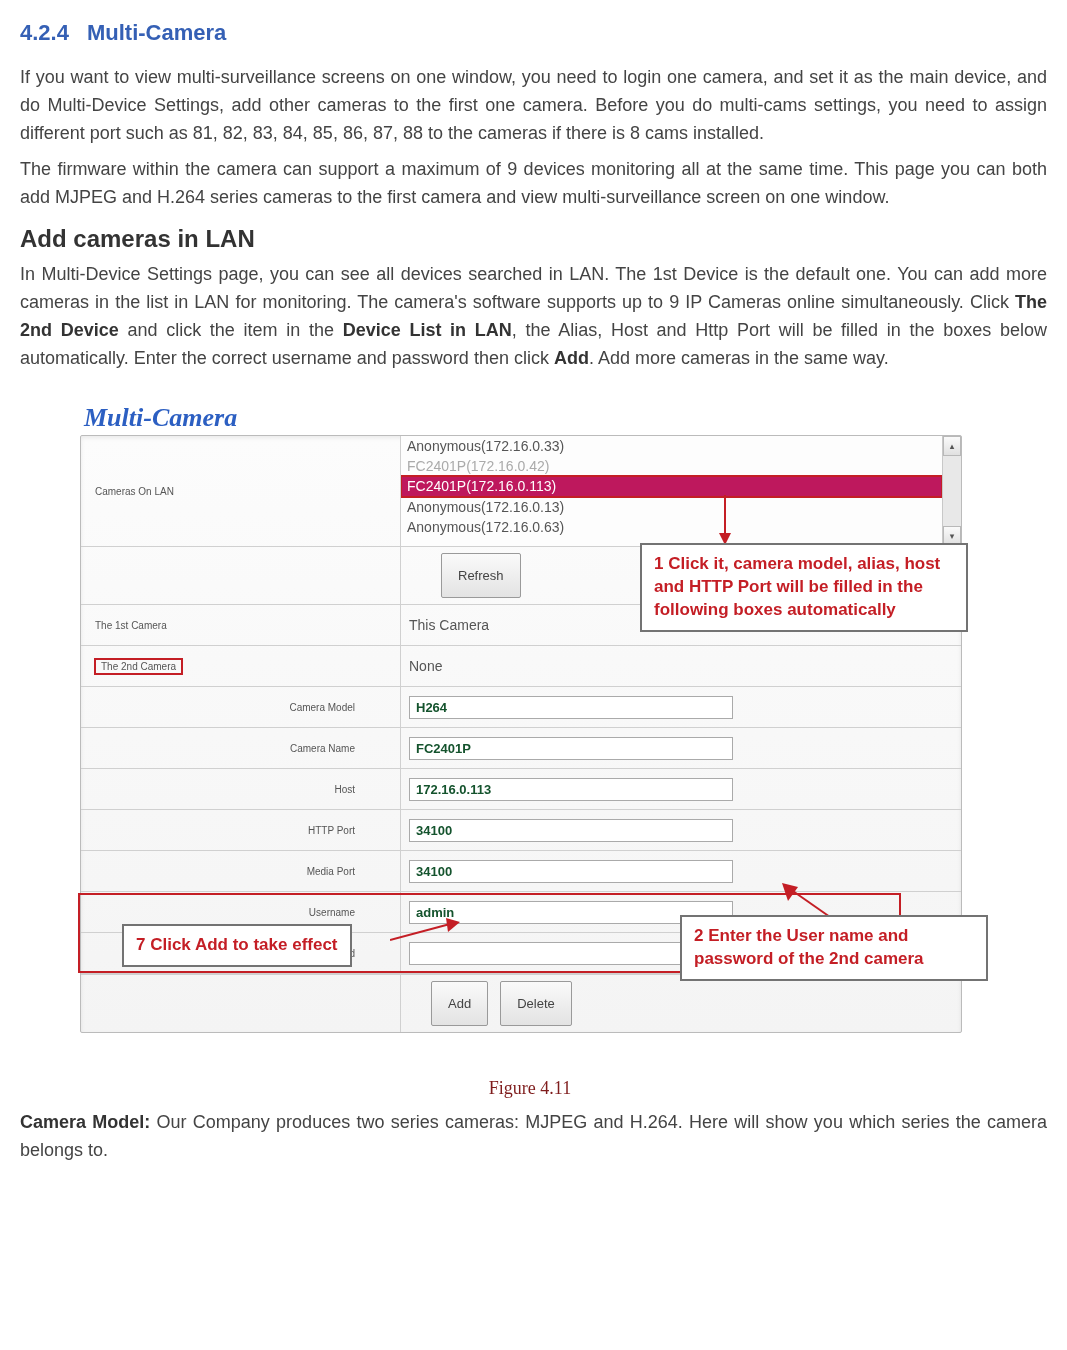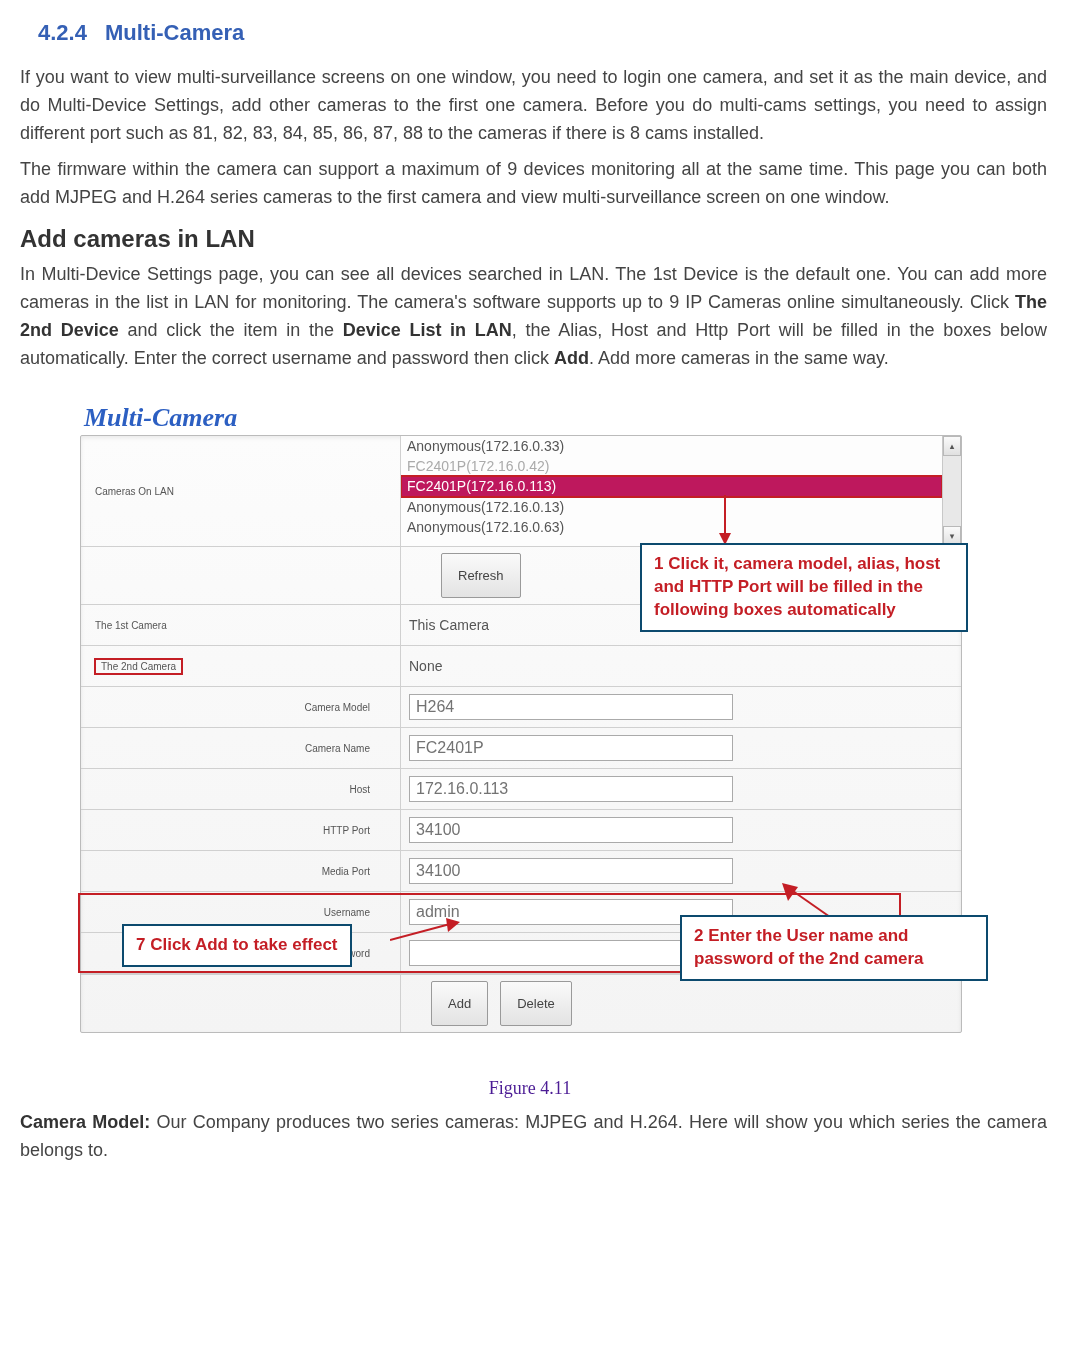--- a/index.html
+++ b/index.html
@@ -10,21 +10,21 @@
     box-sizing: border-box;
     color: #444;
     background: #fff;
   }
   .section-heading {
     color: #3560b5;
     font-size: 22px;
     font-weight: bold;
     margin-bottom: 18px;
   }
-  .section-heading .num { margin-right: 18px; margin-left: 18px; }
+  .section-heading .num { margin-right: 18px; }
   p.body {
     font-size: 18px;
     line-height: 1.55;
     margin: 0 0 8px 0;
     text-align: justify;
   }
   h2.subhead {
     color: #333;
     font-size: 24px;
     font-weight: bold;
@@ -73,21 +73,21 @@
     box-sizing: border-box;
   }
   .cell-right {
     flex: 1;
     padding: 6px 8px;
     font-size: 14px;
     color:#555;
     display:flex;
     align-items:center;
   }
-  .indent { justify-content:flex-end; padding-right:30px; }
+  .indent { justify-content:flex-end; padding-right:45px; }
 
   
   .lan-row .cell-right { padding: 0; align-items: stretch; }
   .lan-list {
     flex:1;
     background: #fdfdfd;
     font-size: 14px;
     color:#555;
     overflow:hidden;
     position:relative;
@@ -126,25 +126,26 @@
     background: linear-gradient(#fafafa,#e3e3e3);
     border: 1px solid #9a9a9a;
     border-radius: 2px;
     color:#444;
     cursor:pointer;
   }
   .btn + .btn { margin-left: 12px; }
 
   .text-input {
     width: 310px;
-    font-size: 16px;
+    font-size: 13px;
     padding: 3px 6px;
     border: 1px solid #aaa;
     background:#fff;
-    color:#737373;
+    color:#14532d;
+    font-weight:bold;
   }
 
   .hl-red {
     outline: 2px solid #c41e25;
     outline-offset: -1px;
     padding:2px 6px;
   }
   .cred-outline {
     position:absolute;
     left: -3px;
@@ -152,39 +153,39 @@
     right:60px;
     bottom:1px;
     border:2px solid #c41e25;
     pointer-events:none;
   }
 
   
   .callout {
     position: absolute;
     background: #fff;
-    border: 2px solid #0c4a6e;
+    border: 2px solid #737373;
     color: #c41e25;
     font-weight: bold;
     font-size: 17px;
     padding: 8px 12px;
     line-height: 1.35;
     z-index: 5;
   }
   .arrow {
     position:absolute;
     z-index:4;
   }
   .arrow svg { display:block; }
 
   .figure-caption {
     text-align:center;
     font-family: "Times New Roman", serif;
     font-size: 18px;
-    color:#4c1d95;
+    color:#7f1d1d;
     margin-top: 45px;
   }
 </style>
 </head>
 <body>
 
 <div class="section-heading">
   <span class="num">4.2.4</span><span>Multi-Camera</span>
 </div>
 

